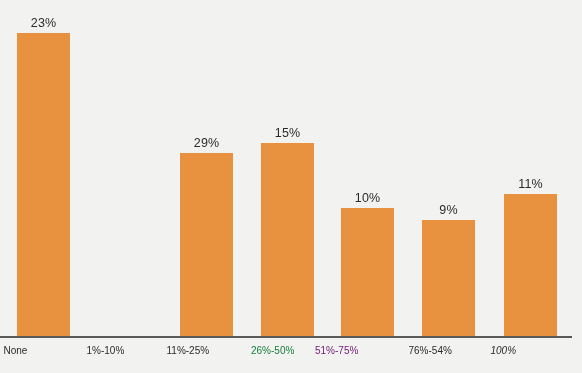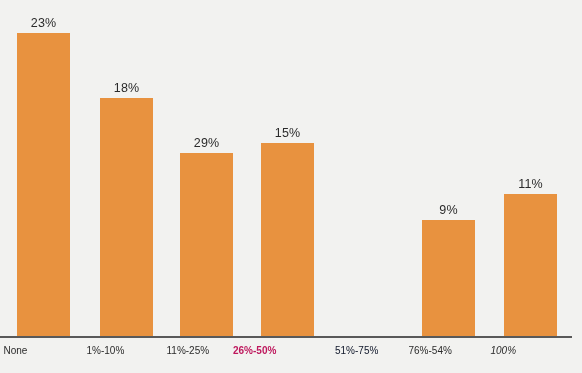--- a/index.html
+++ b/index.html
@@ -92,53 +92,53 @@
 
 <div id="chart-root" style="background: rgb(242, 242, 240);">
 
   <div id="plot-area">
 
     <div class="bar-group" style="left: 17px; width: 53px; height: 304px;">
       <div class="bar-value" style="top: -17px; width: 53px; color: rgb(43, 43, 43);">23%</div>
       <div class="bar-rect" style="height: 304px; width: 53px; background: rgb(232, 146, 63);"></div>
     </div>
 
-    <div class="bar-group" style="left: 100px; width: 53px; height: 239px;">
-      <div class="bar-value" style="top: -17px; width: 53px; color: rgb(43, 43, 43);">18%</div>
-      <div class="bar-rect" style="height: 239px; width: 53px; background: rgb(232, 146, 63);"></div>
-    </div>
 
     <div class="bar-group" style="left: 180px; width: 53px; height: 184px;">
       <div class="bar-value" style="top: -17px; width: 53px; color: rgb(43, 43, 43);">29%</div>
       <div class="bar-rect" style="height: 184px; width: 53px; background: rgb(232, 146, 63);"></div>
     </div>
 
     <div class="bar-group" style="left: 261px; width: 53px; height: 194px;">
       <div class="bar-value" style="top: -17px; width: 53px; color: rgb(43, 43, 43);">15%</div>
       <div class="bar-rect" style="height: 194px; width: 53px; background: rgb(232, 146, 63);"></div>
     </div>
 
+    <div class="bar-group" style="left: 341px; width: 53px; height: 129px;">
+      <div class="bar-value" style="top: -17px; width: 53px; color: rgb(43, 43, 43);">10%</div>
+      <div class="bar-rect" style="height: 129px; width: 53px; background: rgb(232, 146, 63);"></div>
+    </div>
 
     <div class="bar-group" style="left: 422px; width: 53px; height: 117px;">
       <div class="bar-value" style="top: -17px; width: 53px; color: rgb(43, 43, 43);">9%</div>
       <div class="bar-rect" style="height: 117px; width: 53px; background: rgb(232, 146, 63);"></div>
     </div>
 
     <div class="bar-group" style="left: 504px; width: 53px; height: 143px;">
       <div class="bar-value" style="top: -17px; width: 53px; color: rgb(43, 43, 43);">11%</div>
       <div class="bar-rect" style="height: 143px; width: 53px; background: rgb(232, 146, 63);"></div>
     </div>
 
   </div>
 
   <div id="axis-line" style="background: rgb(89, 89, 89);"></div>
 
   <div id="category-axis">
     <div class="category-label" style="left: 3.5px; color: rgb(43, 43, 43);">None</div>
     <div class="category-label" style="left: 86.5px; color: rgb(43, 43, 43);">1%-10%</div>
     <div class="category-label" style="left: 166.5px; color: rgb(43, 43, 43);">11%-25%</div>
-    <div class="category-label" style="left: 233px; color: #be185d; font-weight: bold;">26%-50%</div>
-    <div class="category-label" style="left: 335px; color: #0f172a;">51%-75%</div>
+    <div class="category-label" style="left: 251px; color: #15803d;">26%-50%</div>
+    <div class="category-label" style="left: 315px; color: #701a75;">51%-75%</div>
     <div class="category-label" style="left: 408.5px; color: rgb(43, 43, 43);">76%-54%</div>
     <div class="category-label" style="left: 490.5px; color: rgb(43, 43, 43); font-style: italic;">100%</div>
   </div>
 
 </div>
 
 </body></html>

